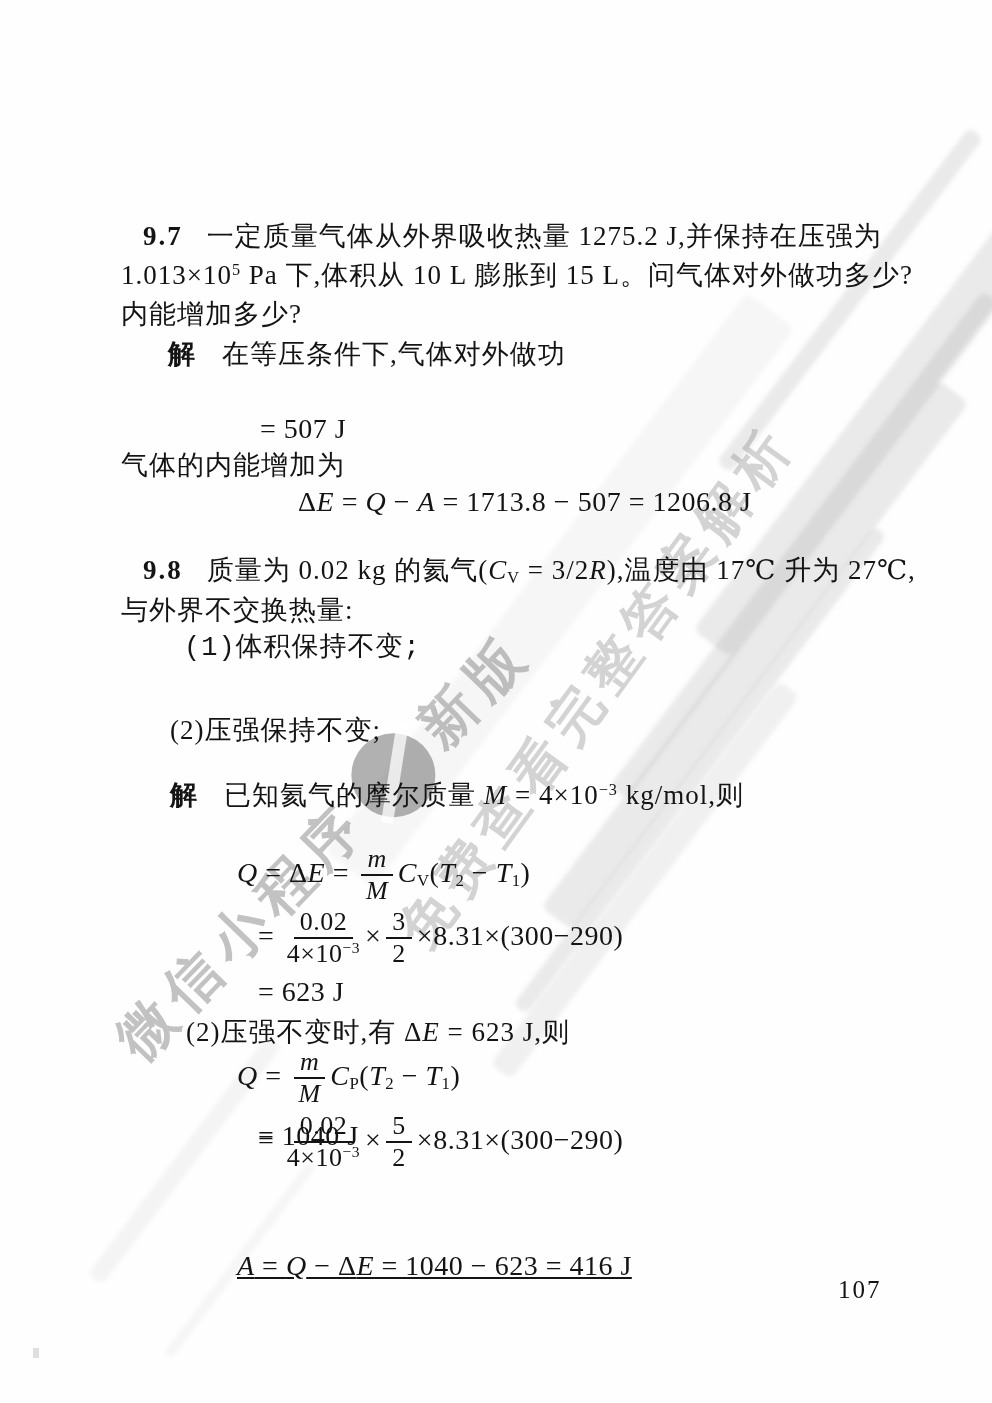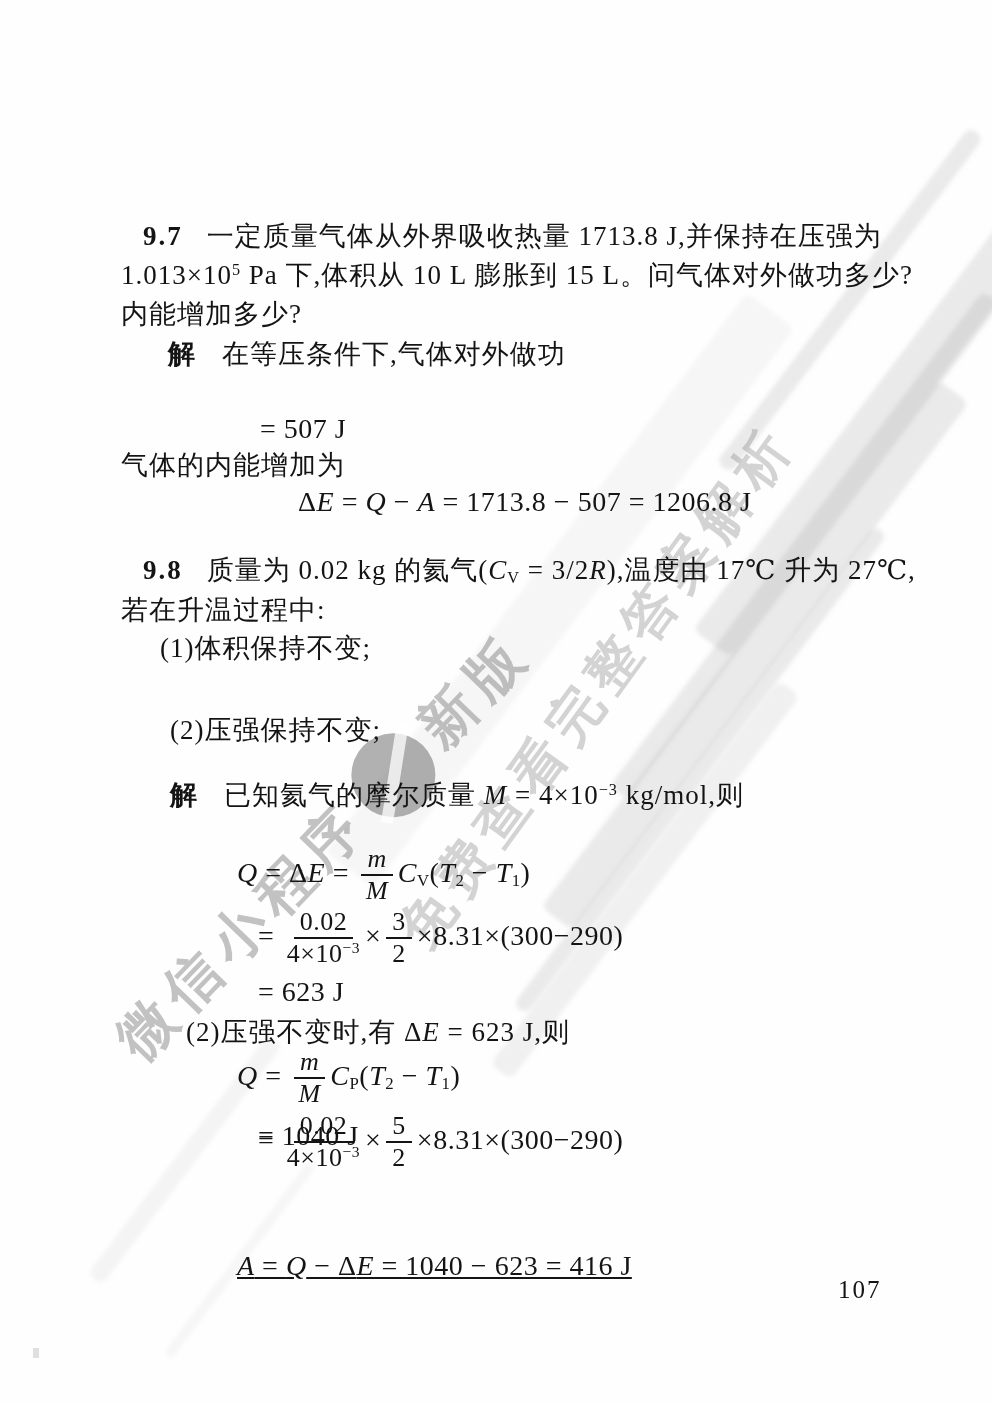--- a/index.html
+++ b/index.html
@@ -57,37 +57,37 @@
       <span class="wm-logo"></span>
       <span>新版</span>
     </div>
     <div class="wm wm2">免费查看完整答案解析</div>
 
     <div class="speck" style="left:33px;top:1348px;width:6px;height:10px;"></div>
   </div>
 
 
   <div class="ln body" style="left:143px;top:220px;">
-    <b class="plabel">9.7</b><span>一定质量气体从外界吸收热量 1713.8 J,并保持在压强为</span>
+    <b class="plabel">9.7</b><span>一定质量气体从外界吸收热量 1275.2 J,并保持在压强为</span>
   </div>
   <div class="ln body" style="left:121px;top:259px;">1.013×10<sup>5</sup> Pa 下,体积从 10 L 膨胀到 15 L。问气体对外做功多少?</div>
   <div class="ln body" style="left:121px;top:298px;">内能增加多少?</div>
 
   <div class="ln body" style="left:168px;top:338px;">
     <b class="sol-label">解</b><span>在等压条件下,气体对外做功</span>
   </div>
   <div class="ln eq" style="left:260px;top:411px;">= 507 J</div>
   <div class="ln body" style="left:121px;top:449px;">气体的内能增加为</div>
   <div class="ln eq" style="left:298px;top:484px;">Δ<i>E</i> = <i>Q</i> − <i>A</i> = 1713.8 − 507 = 1206.8 J</div>
 
   <div class="ln body" style="left:143px;top:554px;">
     <b class="plabel">9.8</b><span>质量为 0.02 kg 的氦气(<i>C</i><sub>V</sub> = 3/2<i>R</i>),温度由 17℃ 升为 27℃,</span>
   </div>
-  <div class="ln body" style="left:121px;top:594px;">若在升温过程中:</div>
-  <div class="ln body" style="left:160px;top:632px;">(1)体积保持不变;</div>
+  <div class="ln body" style="left:121px;top:594px;">与外界不交换热量:</div>
+  <div class="ln body" style="left:184px;top:632px;font-family:Liberation Mono, monospace;">(1)体积保持不变;</div>
   <div class="ln body" style="left:170px;top:670px;margin-top:44px;">(2)压强保持不变;</div>
 
   <div class="ln body" style="left:170px;top:779px;">
     <b class="sol-label">解</b><span>已知氦气的摩尔质量 <i>M</i> = 4×10<sup>−3</sup> kg/mol,则</span>
   </div>
 
   <div class="ln eq" style="left:237px;top:845px;">
     <span><i>Q</i> = Δ<i>E</i> = </span><span class="frac">
         <span class="fnum"><i>m</i></span>
         <span class="fden"><i>M</i></span>

